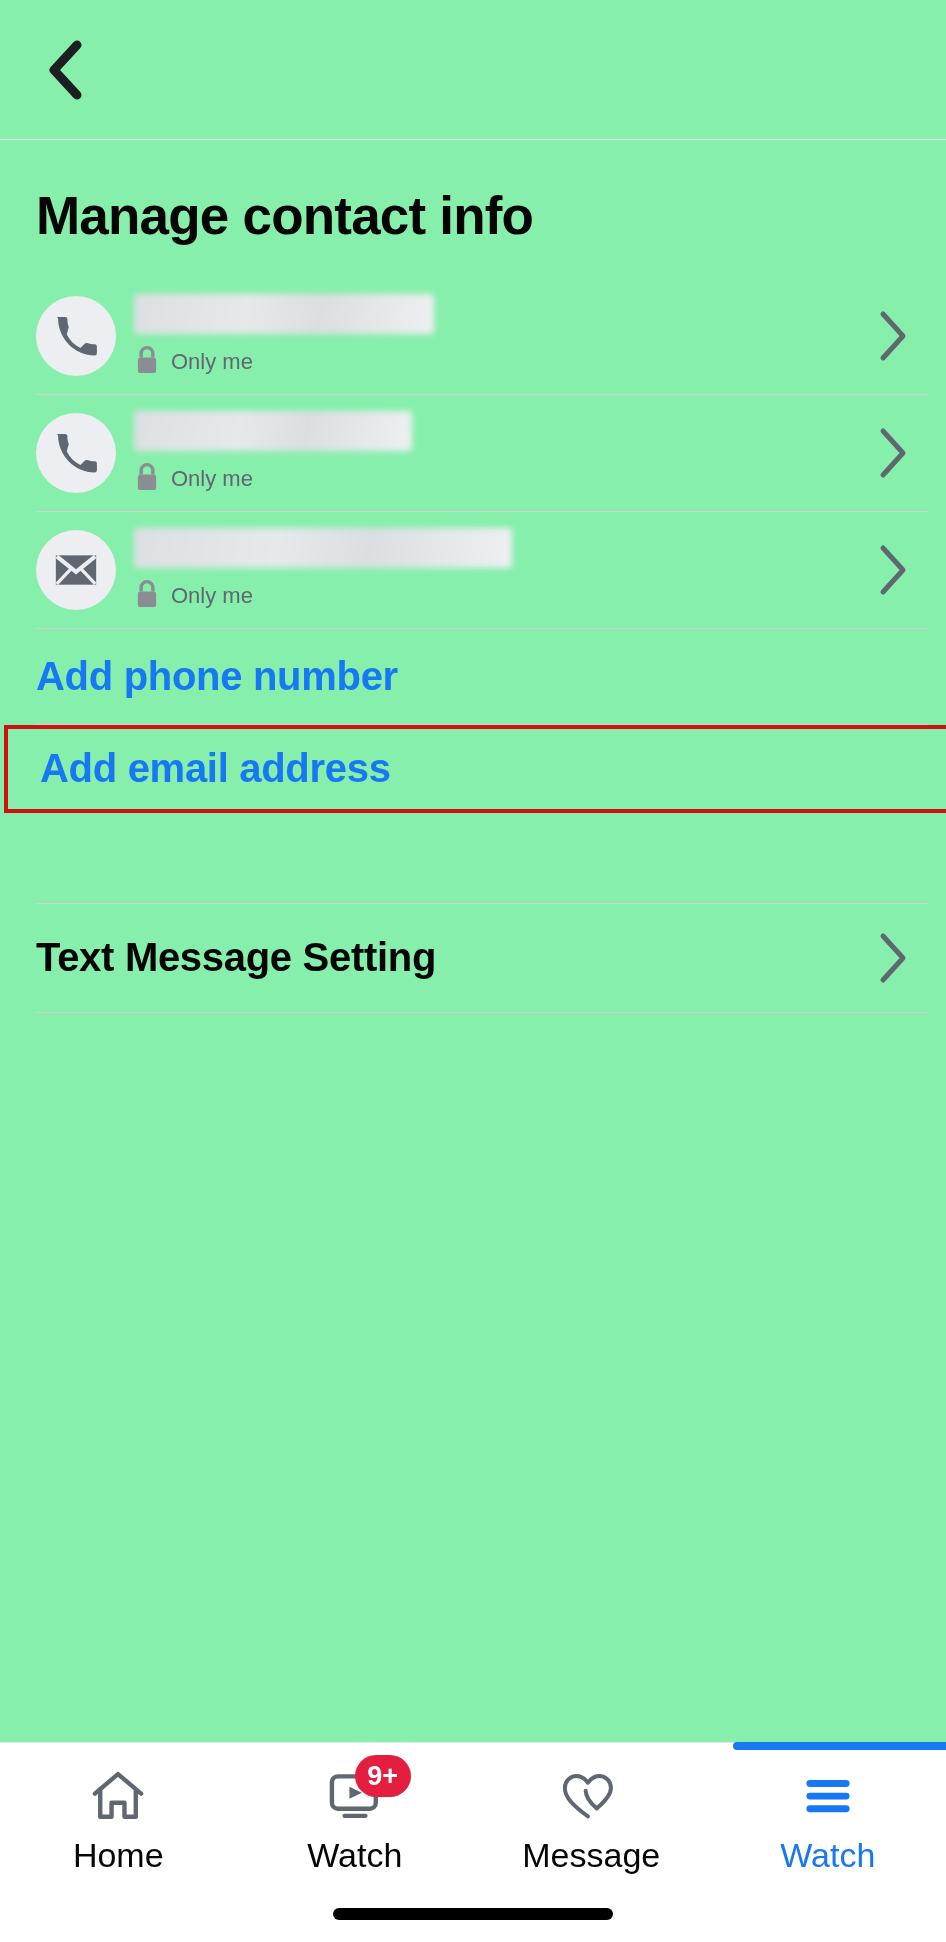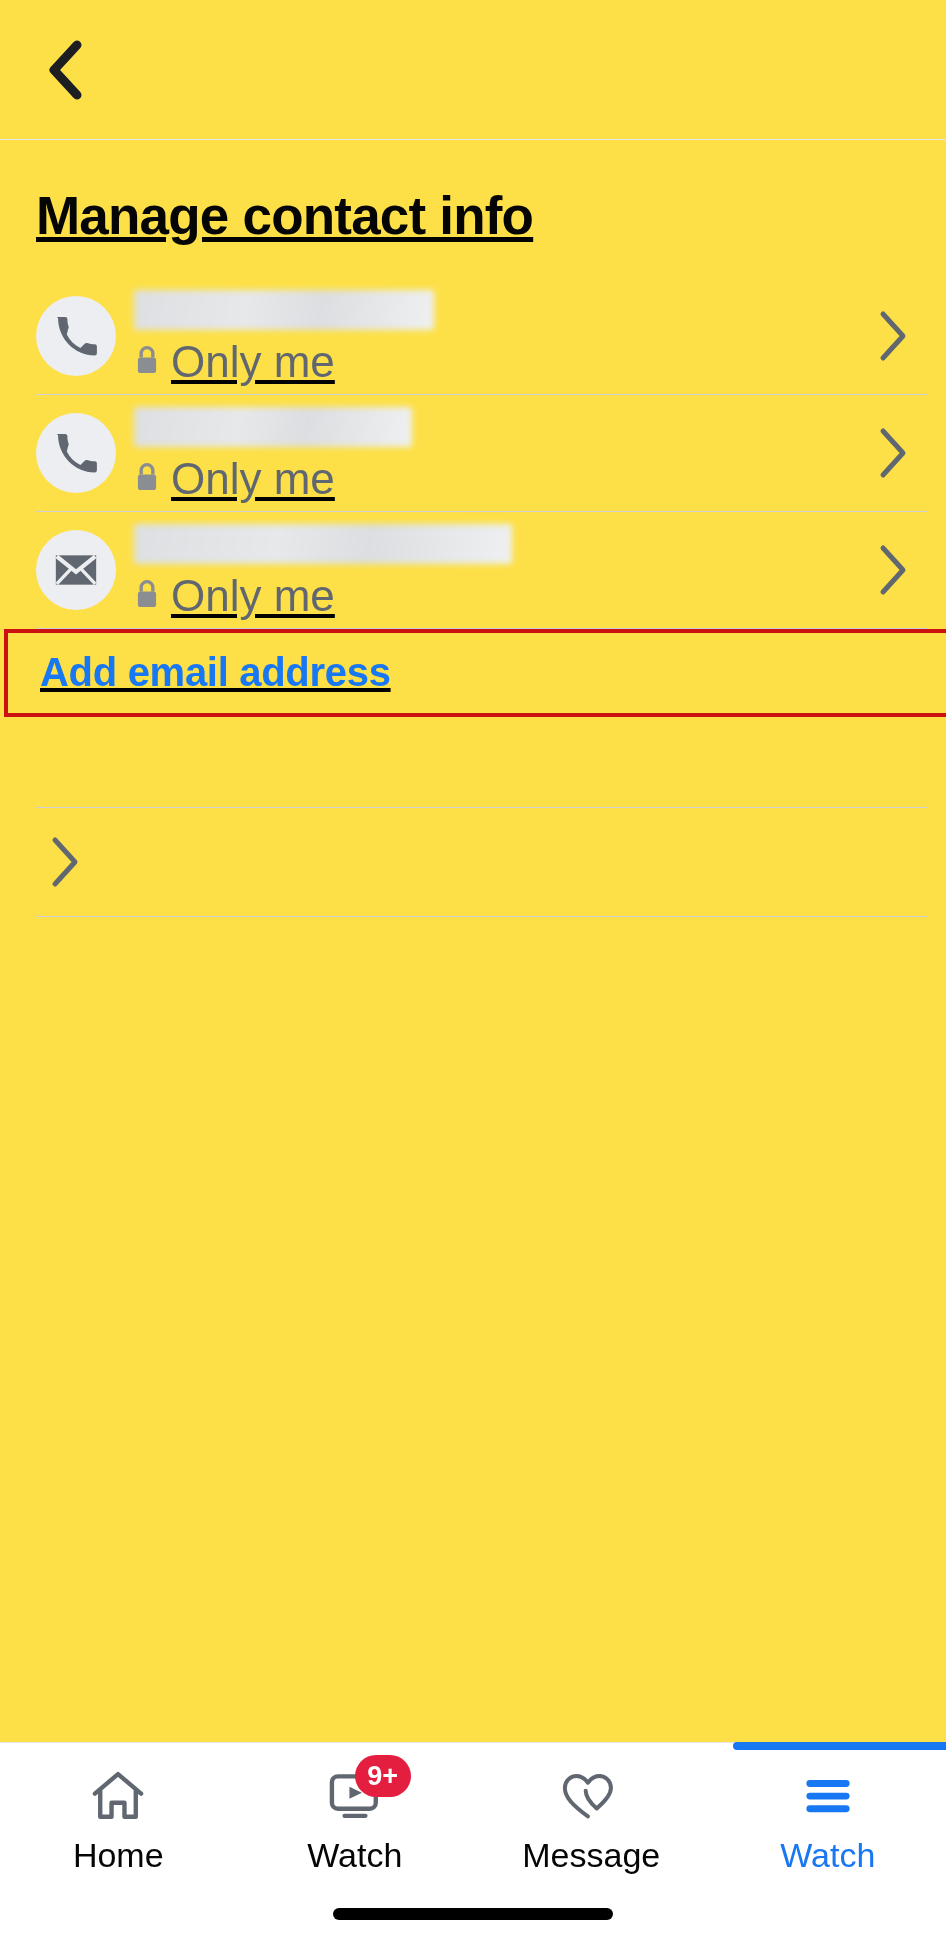--- a/index.html
+++ b/index.html
@@ -5,23 +5,22 @@
   * { margin:0; padding:0; box-sizing:border-box; }
   html, body {
     width:946px; height:1942px;
     background:#ffffff;
     font-family:"Liberation Sans", sans-serif;
     -webkit-font-smoothing:antialiased;
   }
   .screen {
     position:relative;
     width:946px; height:1942px;
-    background:#fde047;
+    background:#86efac;
     overflow:hidden;
-    text-decoration:underline;
   }
 
   
   .topbar {
     height:140px;
     border-bottom:1px solid #e4e6eb;
     display:flex; align-items:center;
     padding-left:34px;
   }
   .back-btn {
@@ -73,21 +72,21 @@
     background:linear-gradient(100deg,#dddfe2 0%,#e6e8ea 38%,#dcdee1 62%,#eef0f1 100%);
     filter:blur(3.2px);
     margin-bottom:10px;
   }
   .privacy {
     display:flex; align-items:center; gap:11px;
     margin-top:2px;
   }
   .privacy .lock { display:block; }
   .privacy-label {
-    font-size:44px;
+    font-size:22px;
     color:#606770;
     line-height:1;
   }
   .chev-right { flex:0 0 auto; margin-left:12px; }
   .chev-right svg { display:block; }
 
   
   .link-row {
     position:relative;
     display:flex; align-items:center;
@@ -293,29 +292,34 @@
         </div>
       </div>
       <div class="chev-right">
         <svg width="34" height="54" viewBox="0 0 34 54">
           <path d="M7 5 L27 27 L7 49" fill="none" stroke="#606770" stroke-width="5" stroke-linecap="round" stroke-linejoin="round"></path>
         </svg>
       </div>
       <div class="sep"></div>
     </div>
 
+    <div class="link-row">
+      <span class="link-text">Add phone number</span>
+      <div class="sep"></div>
+    </div>
 
     <div class="link-row highlight">
       <span class="link-text">Add email address</span>
     </div>
 
     <div class="gap-block"></div>
 
     <div class="setting-row">
       <div class="top-sep"></div>
+      <span class="setting-label">Text Message Setting</span>
       <div class="chev-right">
         <svg width="34" height="54" viewBox="0 0 34 54">
           <path d="M7 5 L27 27 L7 49" fill="none" stroke="#606770" stroke-width="5" stroke-linecap="round" stroke-linejoin="round"></path>
         </svg>
       </div>
       <div class="bot-sep"></div>
     </div>
 
   </div>
 

